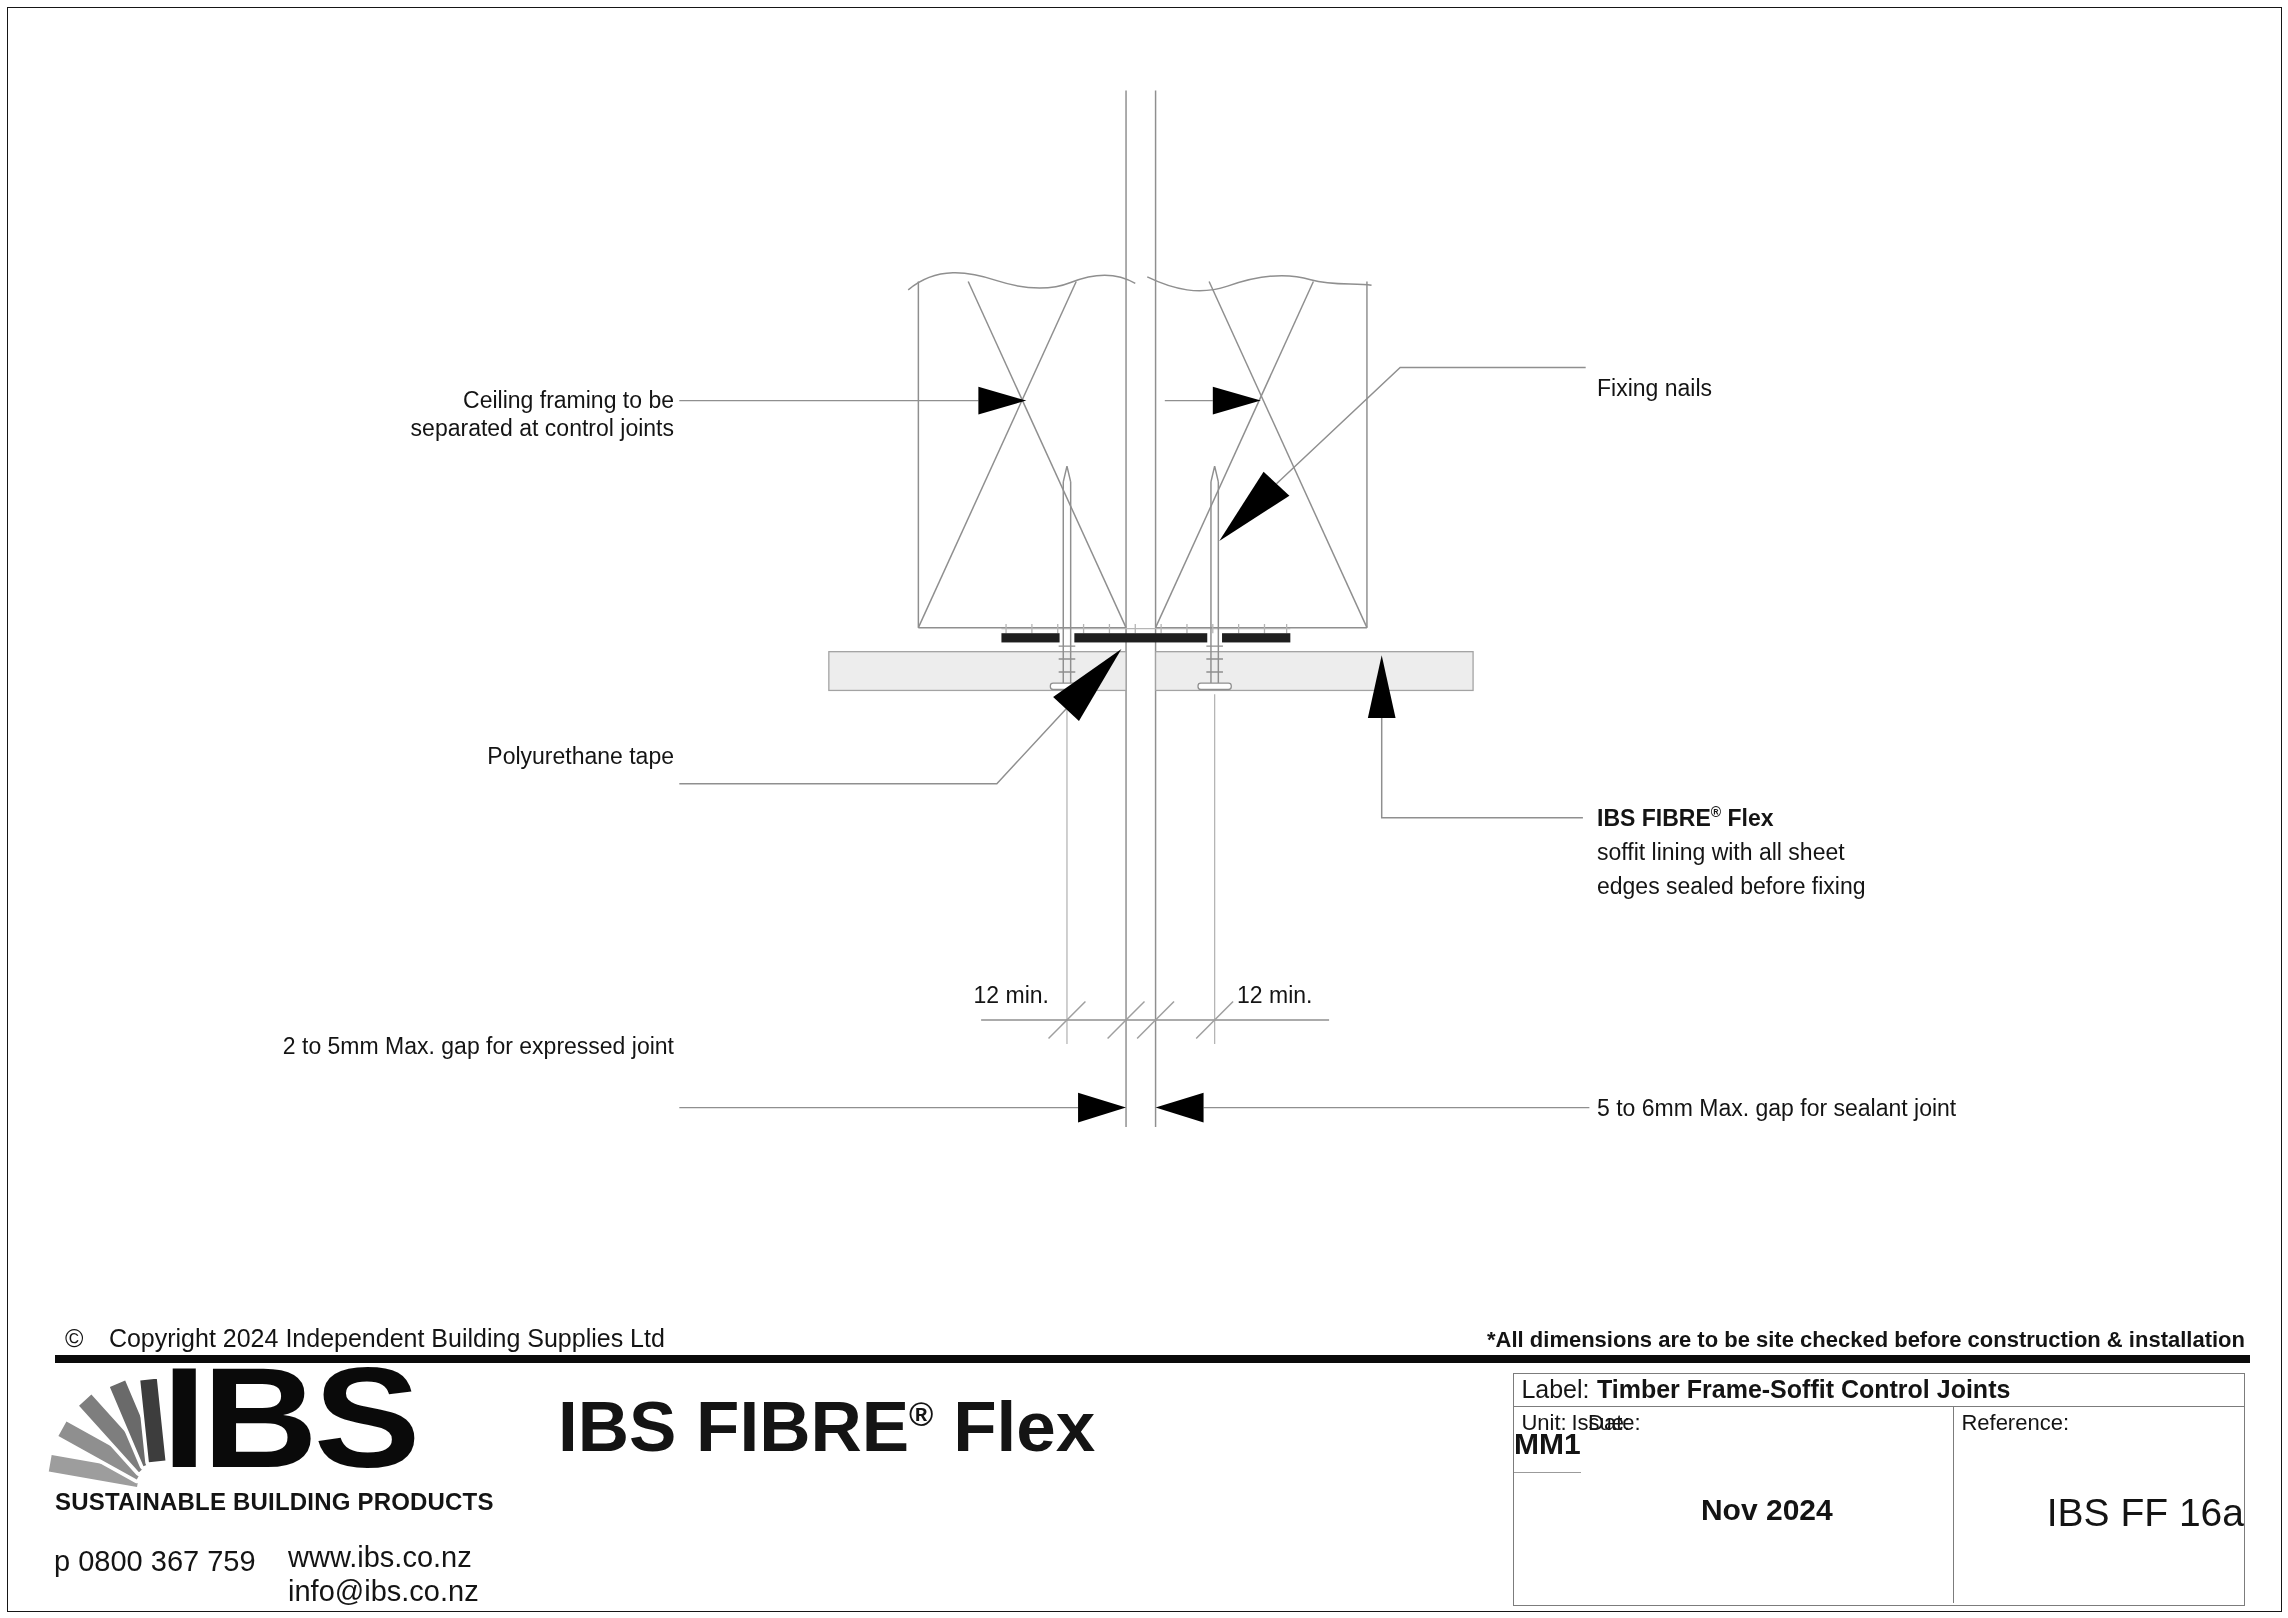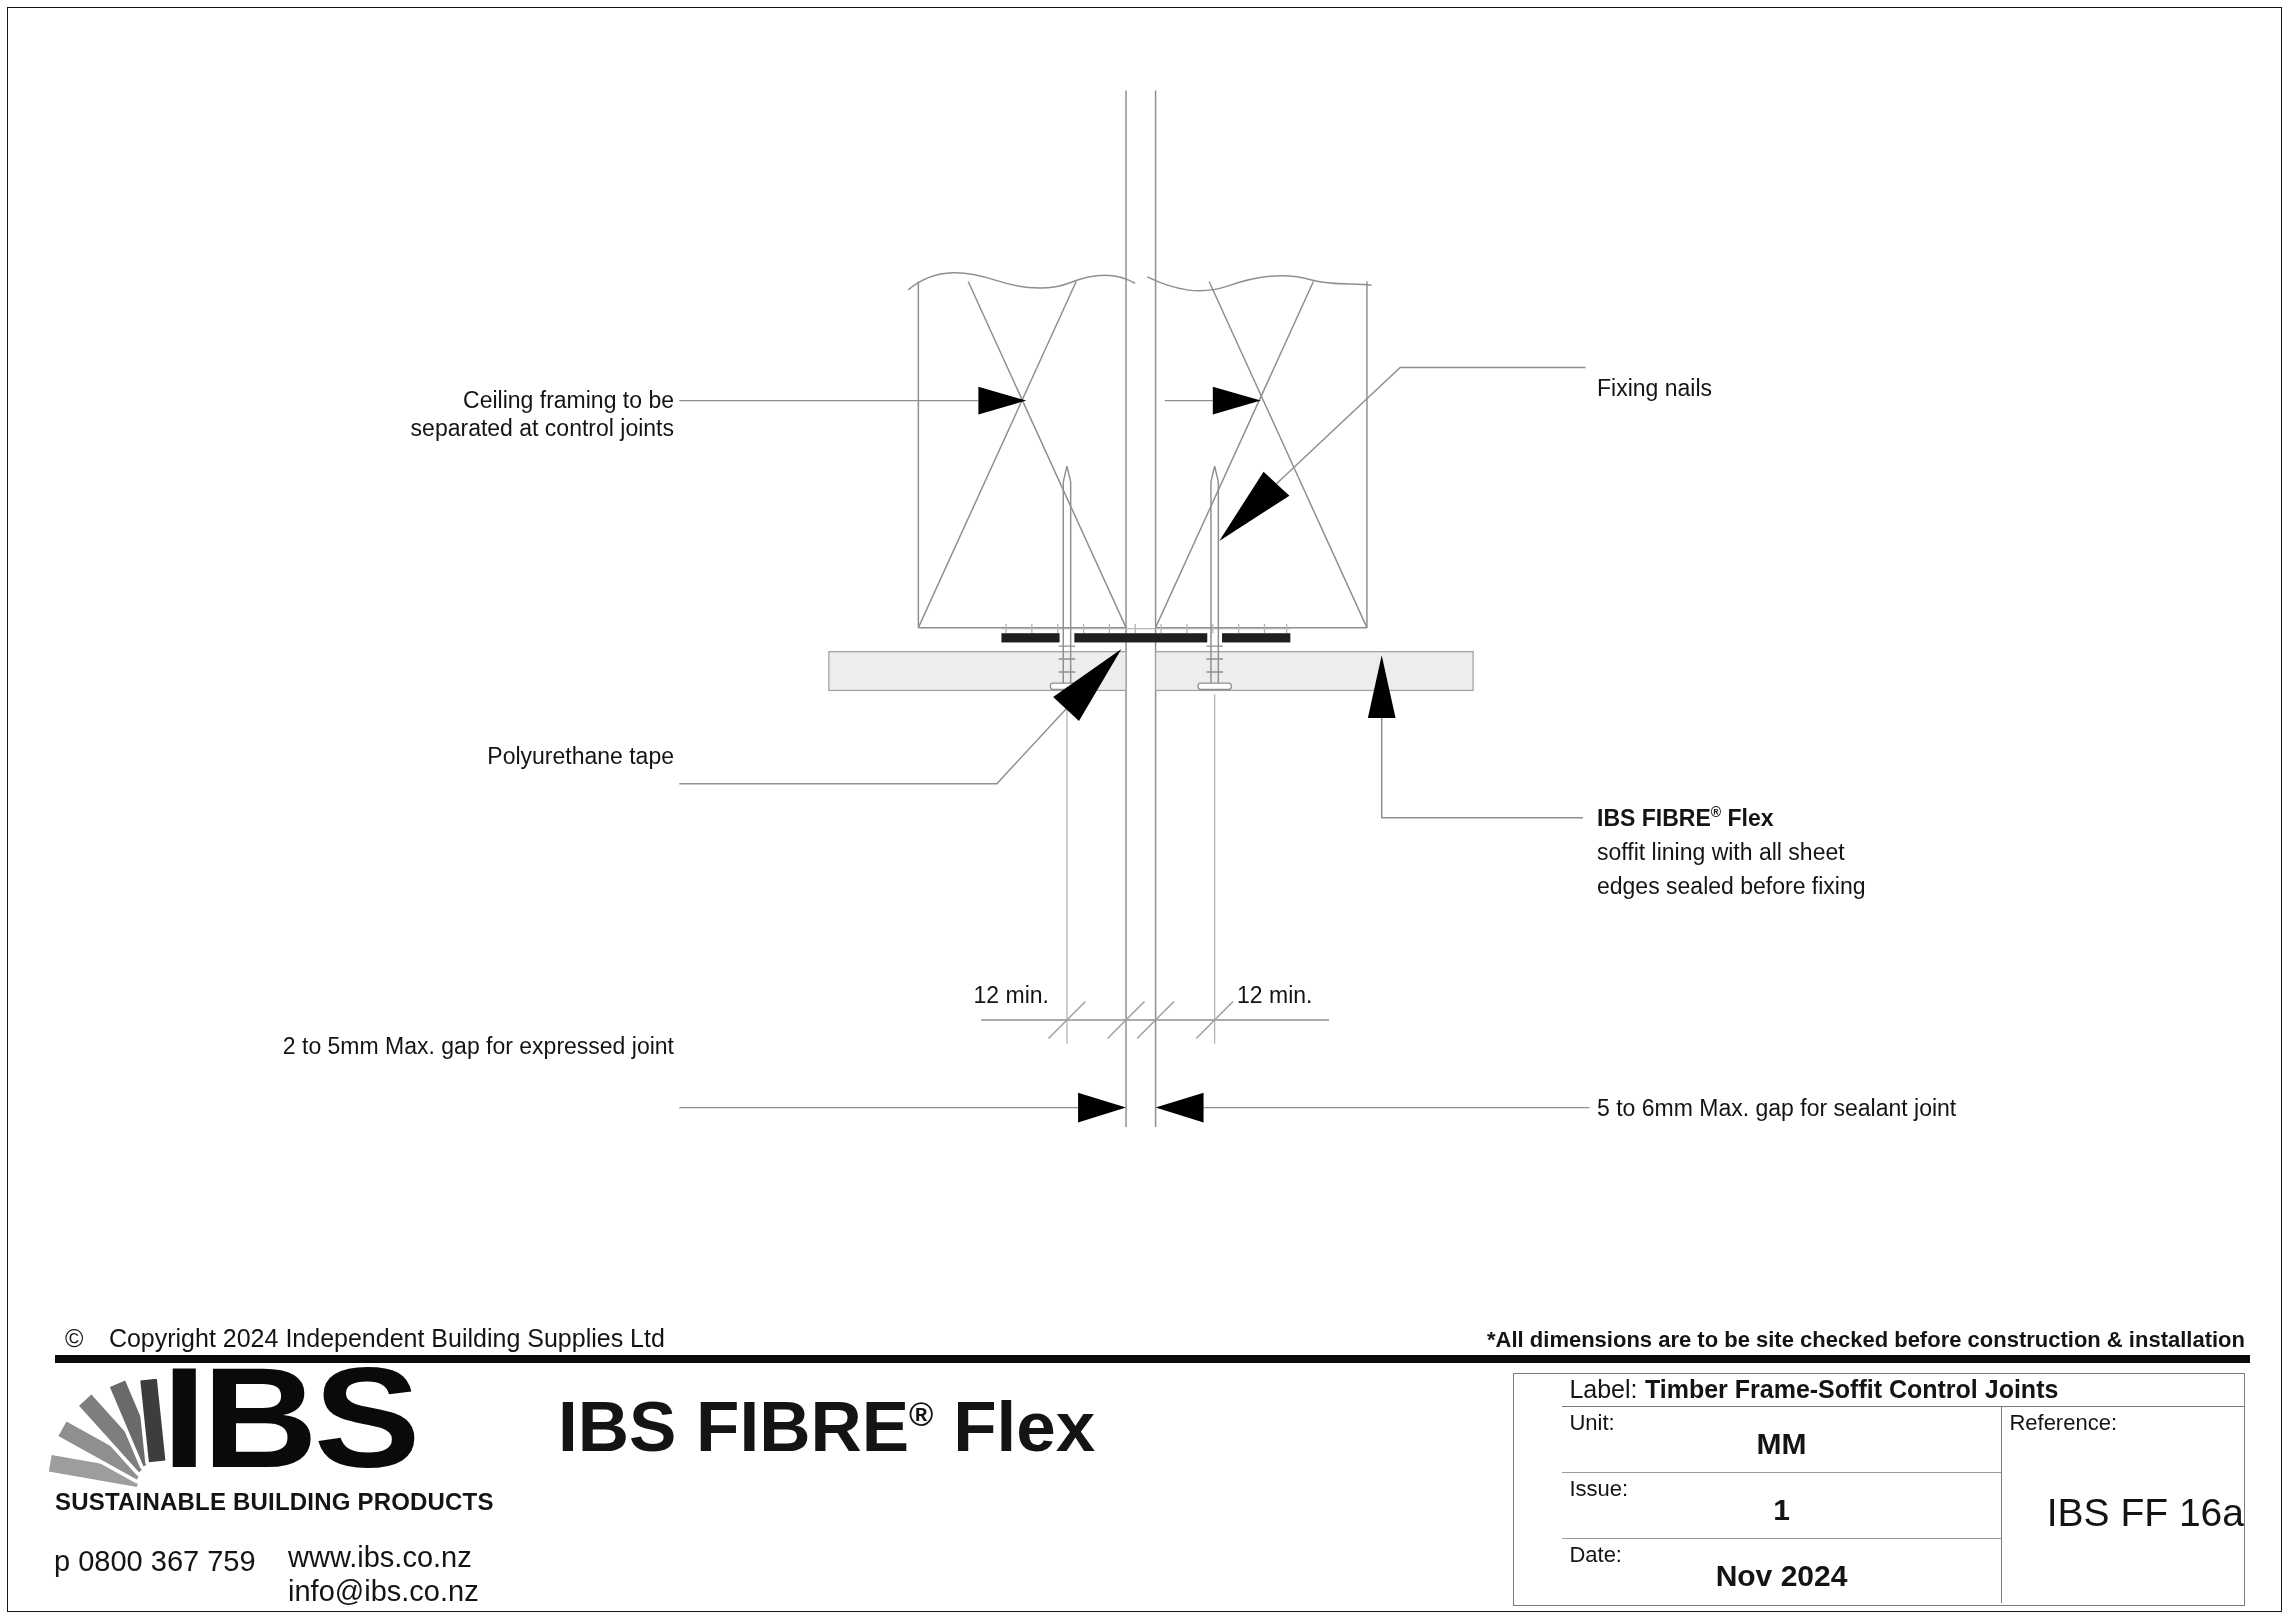--- a/index.html
+++ b/index.html
@@ -41,29 +41,29 @@
   }
   .tagline{position:absolute;left:55px;top:1488px;font-size:24px;font-weight:bold;letter-spacing:0.2px;white-space:nowrap;}
   .phone{position:absolute;left:54px;top:1545px;font-size:29px;white-space:nowrap;}
   .weburl{position:absolute;left:288px;top:1541px;font-size:29px;white-space:nowrap;}
   .emailtxt{position:absolute;left:288px;top:1575px;font-size:29px;white-space:nowrap;}
   .product-title{position:absolute;left:558px;top:1390px;font-size:71px;line-height:74px;font-weight:bold;white-space:nowrap;}
   .product-title .reg{font-size:33px;vertical-align:super;line-height:0;}
   
   .tblock{
     position:absolute;left:1513px;top:1373px;width:732px;height:233px;
-    border:1.8px solid #7c7c7c;box-sizing:border-box;background:#ffffff;padding-left:48px;
+    border:1.8px solid #7c7c7c;box-sizing:border-box;background:#ffffff;
   }
   .tb-label-row{
     height:33px;border-bottom:1.8px solid #7c7c7c;box-sizing:border-box;
     font-size:25px;line-height:31px;padding-left:7.4px;white-space:nowrap;overflow:hidden;
   }
   .tb-label-row b{margin-left:7.4px;}
   .tb-body{display:flex;height:196px;}
-  .tb-left{width:439px;display:flex;flex-direction:column;}
+  .tb-left{width:439px;display:flex;flex-direction:row;}
   .tb-right{flex:1;border-left:1.8px solid #7c7c7c;position:relative;display:flex;align-items:center;justify-content:flex-end;}
   .tb-row{position:relative;display:flex;align-items:center;justify-content:center;box-sizing:border-box;}
   .tb-row.r1{height:66px;border-bottom:1.8px solid #9b9b9b;}
   .tb-row.r2{height:66px;border-bottom:1.8px solid #9b9b9b;}
   .tb-row.r3{flex:1;}
   .tb-key{position:absolute;left:7.4px;top:2.8px;font-size:22px;}
   .tb-val{font-size:30px;font-weight:bold;margin-top:9.2px;}
   .tb-ref-val{font-size:39px;font-weight:normal;margin-top:16.6px;}
 </style>
 </head>

